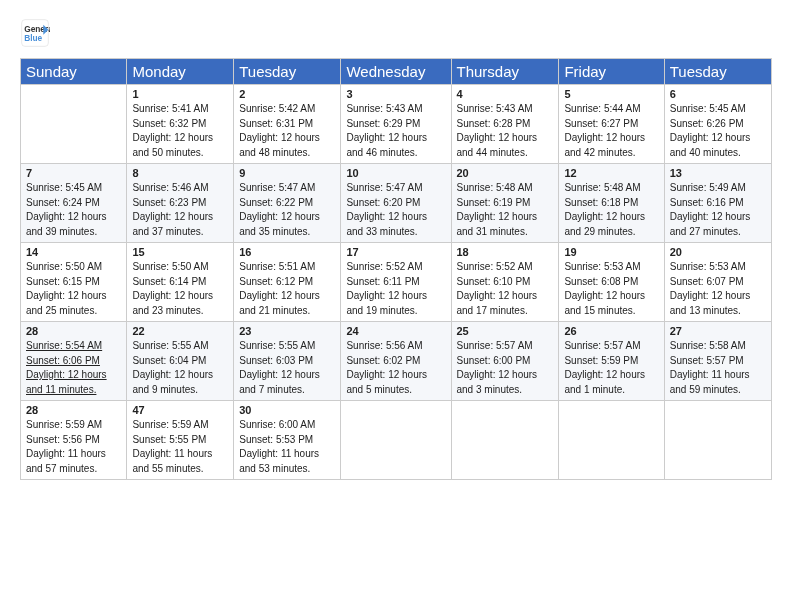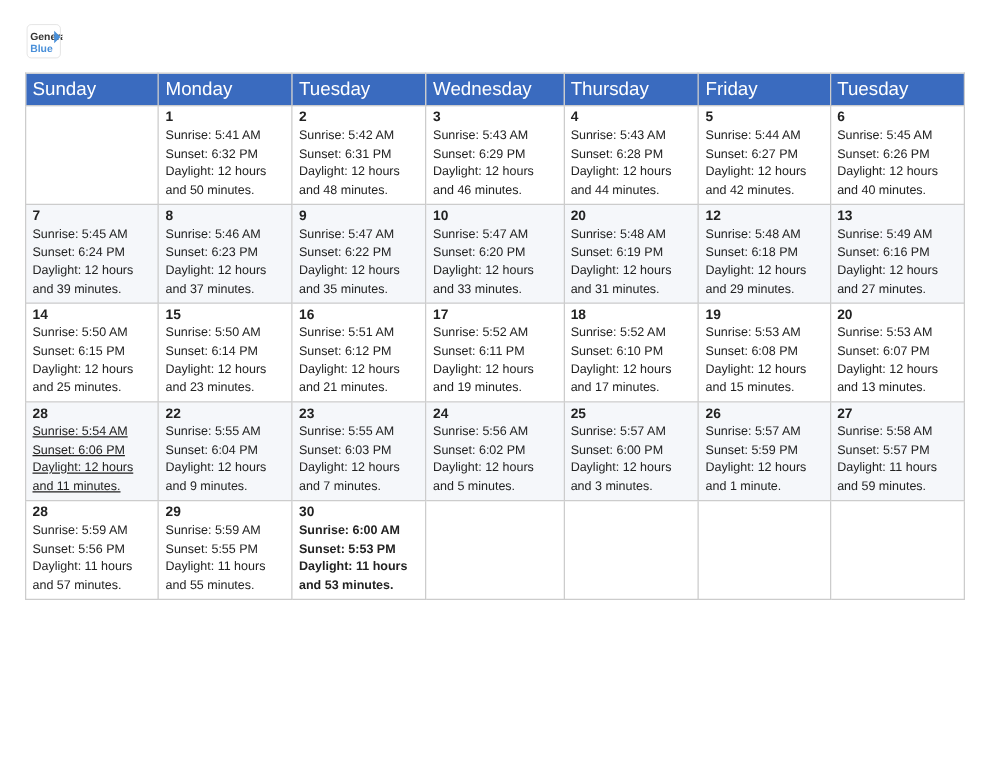--- a/index.html
+++ b/index.html
@@ -317,29 +317,29 @@
         </tr>
         <tr>
           <td>
             <span class="day-number">28</span>
             <div class="day-info" style="white-space: pre-line;">Sunrise: 5:59 AM
 Sunset: 5:56 PM
 Daylight: 11 hours
 and 57 minutes.</div>
           </td>
           <td>
-            <span class="day-number">29</span>
+            <span class="day-number">47</span>
             <div class="day-info" style="white-space: pre-line;">Sunrise: 5:59 AM
 Sunset: 5:55 PM
 Daylight: 11 hours
 and 55 minutes.</div>
           </td>
           <td>
             <span class="day-number">30</span>
-            <div class="day-info" style="white-space: pre-line; font-weight: bold;">Sunrise: 6:00 AM
+            <div class="day-info" style="white-space: pre-line;">Sunrise: 6:00 AM
 Sunset: 5:53 PM
 Daylight: 11 hours
 and 53 minutes.</div>
           </td>
           <td class="empty"></td>
           <td class="empty"></td>
           <td class="empty"></td>
           <td class="empty"></td>
         </tr>
       </tbody>

